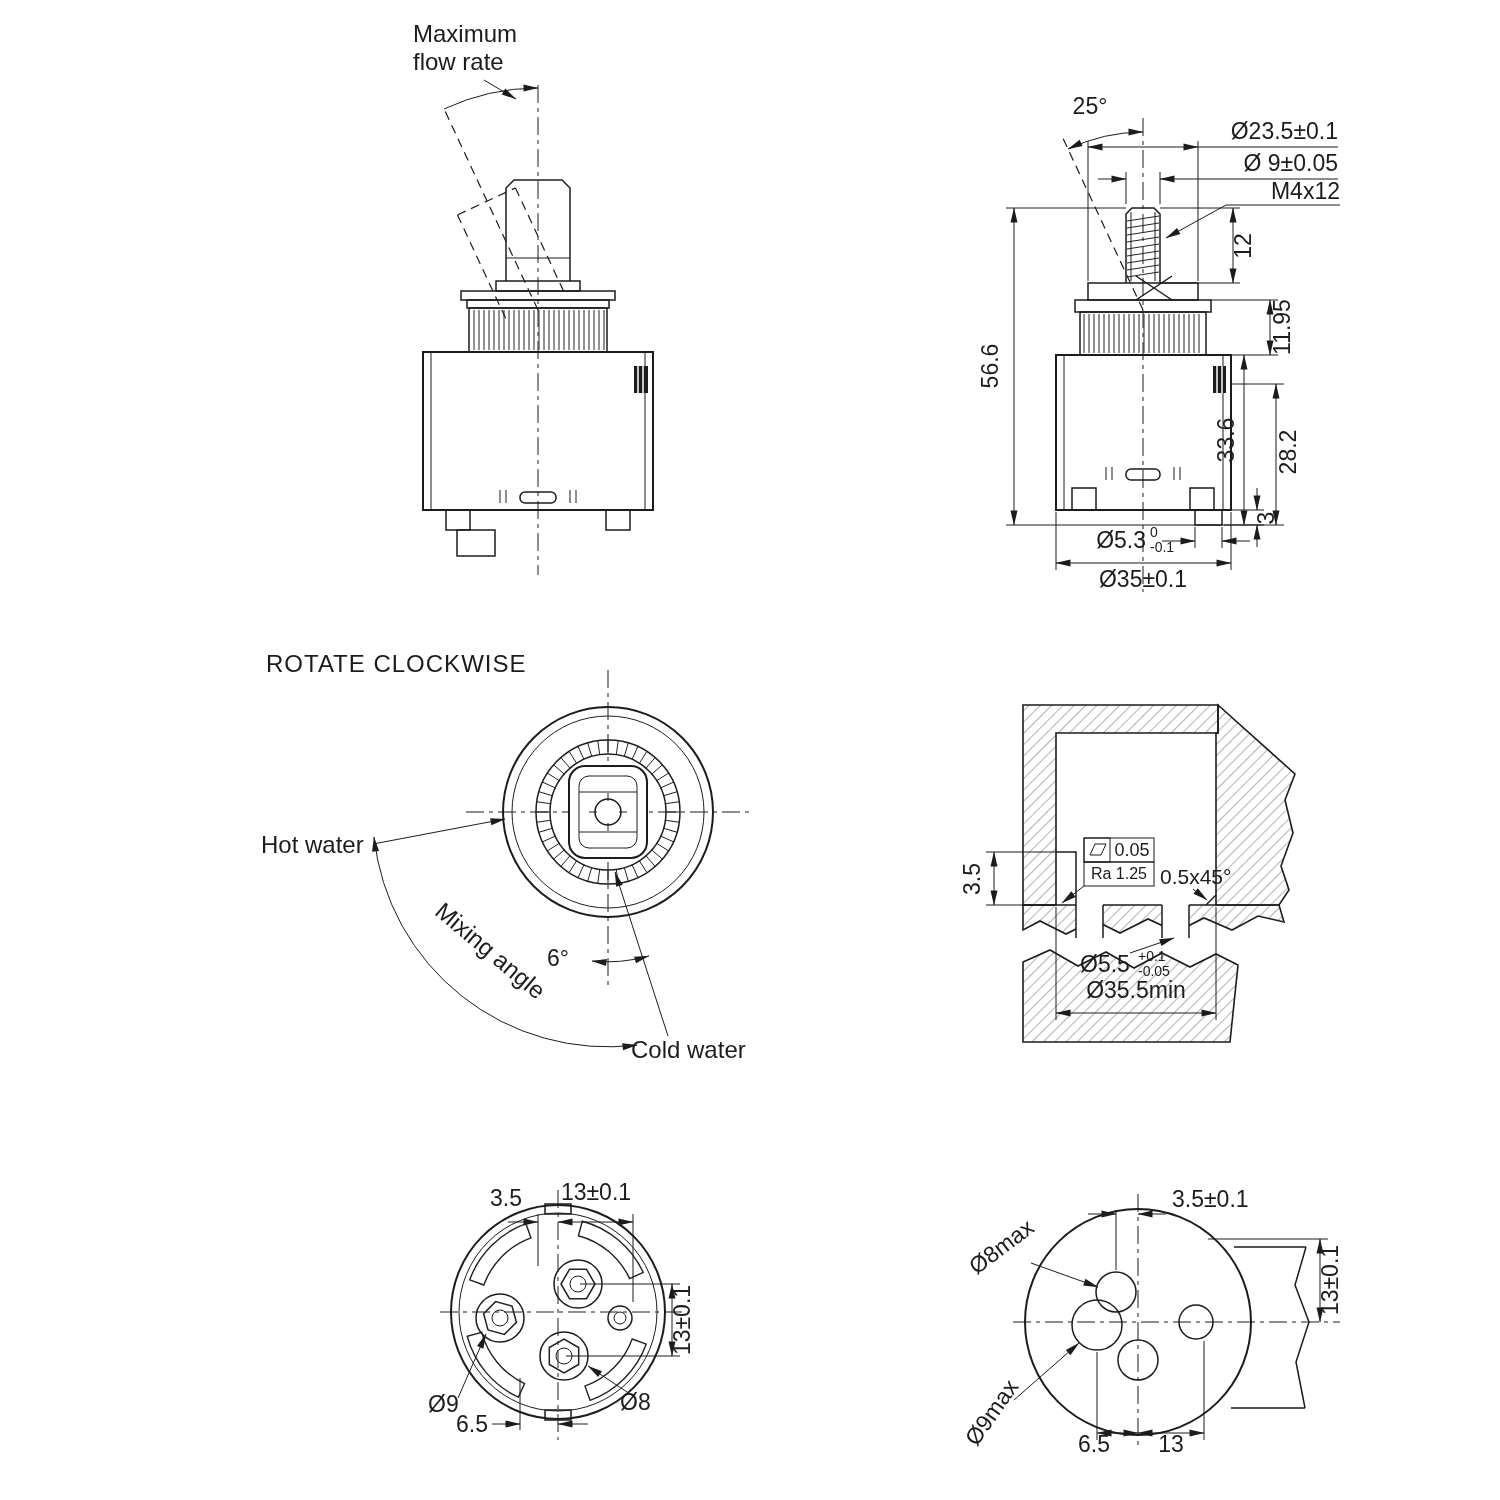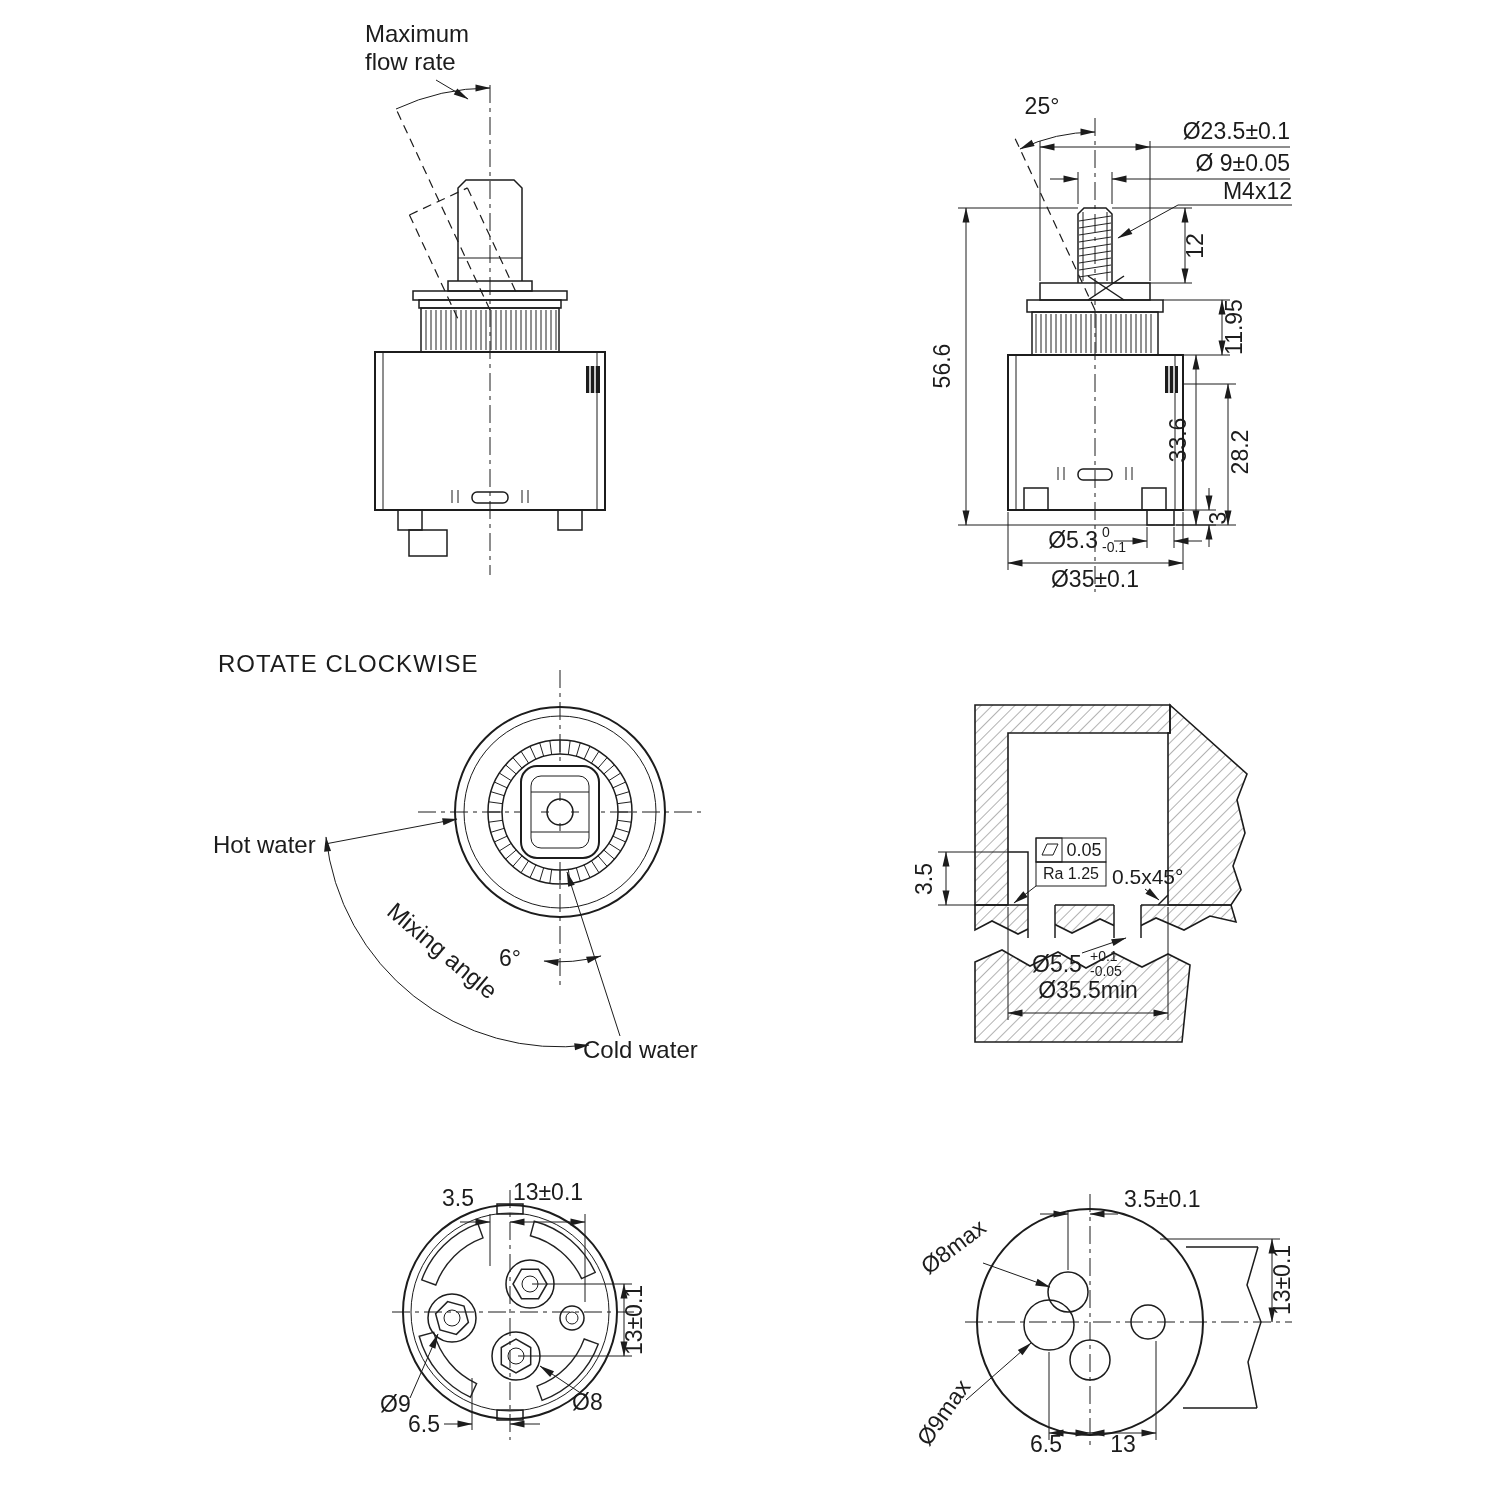--- a/index.html
+++ b/index.html
@@ -1,16 +1,16 @@
 <!DOCTYPE html>
 <html><head>
 <meta charset="utf-8">
 <style>
   html,body{margin:0;padding:0;background:#fff;}
-  .canvas{position:relative;width:1340px;height:1500px;background:#fff;overflow:hidden;}
+  .canvas{position:relative;width:1340px;height:1500px;background:#fff;overflow:hidden;margin-left:48px;}
   svg{position:absolute;left:0;top:0;}
   text{font-family:"Liberation Sans","DejaVu Sans",sans-serif;fill:#1c1c1c;}
   .t24{font-size:24px;}
   .t23{font-size:23px;}
   .t21{font-size:21px;}
   .t18{font-size:18px;}
   .t16{font-size:16px;}
   .t14{font-size:14px;}
   .ol{fill:none;stroke:#1c1c1c;stroke-width:2;}
   .om{fill:none;stroke:#1c1c1c;stroke-width:1.5;}

